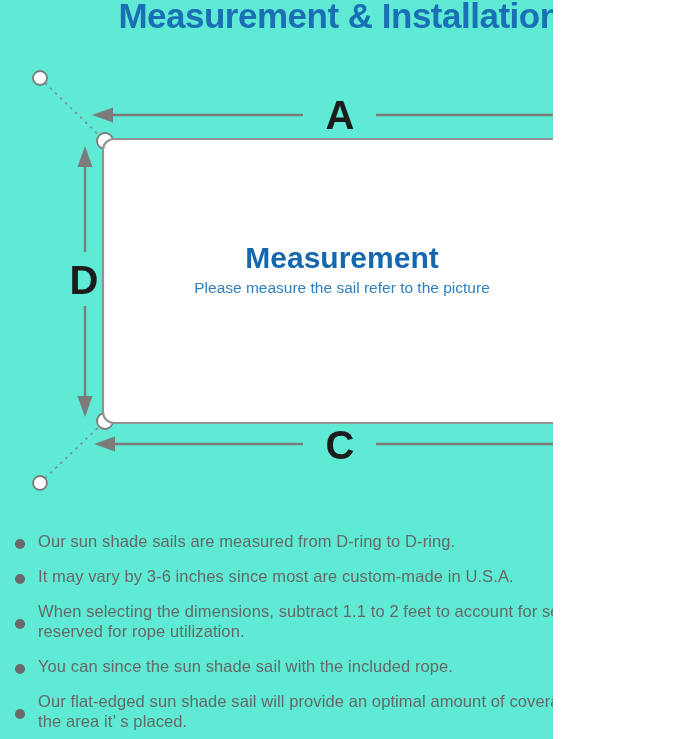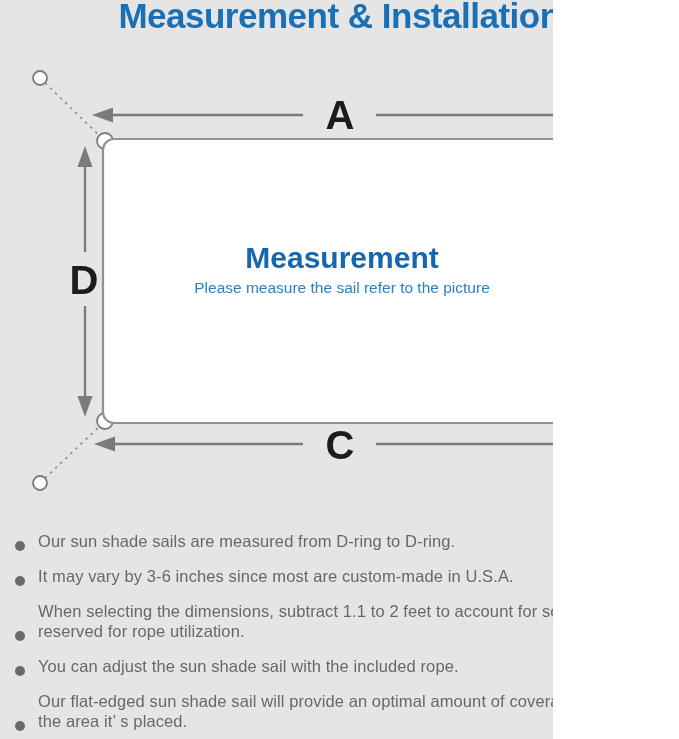--- a/index.html
+++ b/index.html
@@ -5,21 +5,21 @@
   html, body {
     margin: 0;
     padding: 0;
     background: #ffffff;
     font-family: "Liberation Sans", sans-serif;
   }
   .page {
     position: relative;
     width: 553px;
     height: 739px;
-    background: #e5e5e5;
+    background: #5eead4;
     overflow: hidden;
   }
   .title {
     position: absolute;
     top: -4px;
     left: 0;
     width: 679px;
     text-align: center;
     font-size: 35px;
     font-weight: bold;
@@ -54,21 +54,21 @@
     position: absolute;
     top: 531px;
     left: 14px;
     width: 650px;
     list-style: none;
     margin: 0;
     padding: 0;
   }
   .note-item {
     display: flex;
-    align-items: flex-end;
+    align-items: center;
     margin-bottom: 15px;
   }
   .note-dot {
     flex: 0 0 auto;
     width: 10px;
     height: 10px;
     border-radius: 50%;
     background: #6a6a6a;
     margin: 5px 13px 0 1px;
   }
@@ -161,21 +161,21 @@
       <span class="note-dot"></span>
       <span class="note-text">It may vary by 3-6 inches since most are custom-made in U.S.A.</span>
     </li>
     <li class="note-item">
       <span class="note-dot"></span>
       <span class="note-text">When selecting the dimensions, subtract 1.1 to 2 feet to account for some spacing
 reserved for rope utilization.</span>
     </li>
     <li class="note-item">
       <span class="note-dot"></span>
-      <span class="note-text">You can adjust the sun shade sail with the included rope.</span>
+      <span class="note-text">You can since the sun shade sail with the included rope.</span>
     </li>
     <li class="note-item">
       <span class="note-dot"></span>
       <span class="note-text">Our flat-edged sun shade sail will provide an optimal amount of coverage above
 the area it’ s placed.</span>
     </li>
   </ul>
 
 </div>
 

